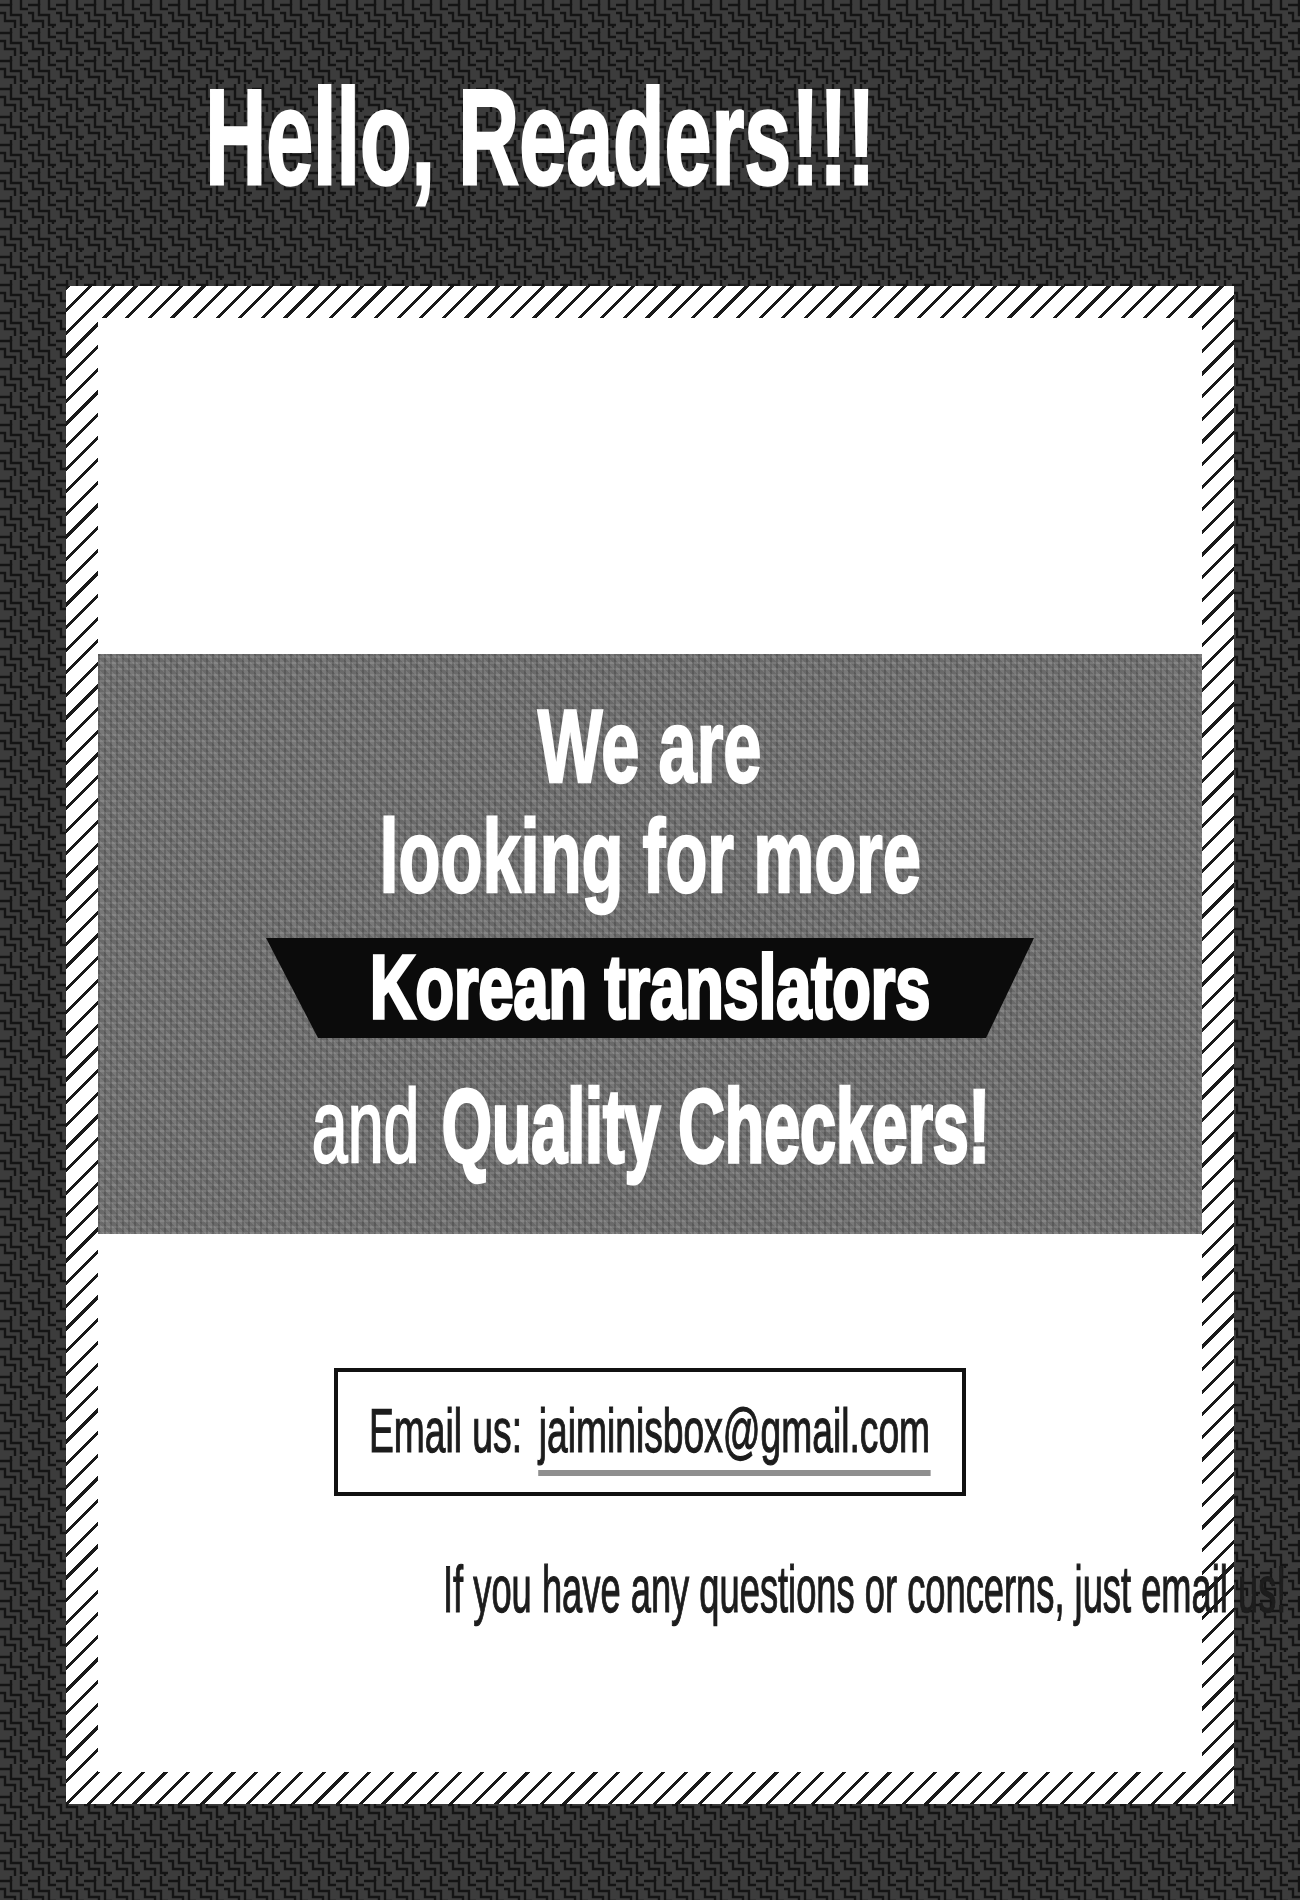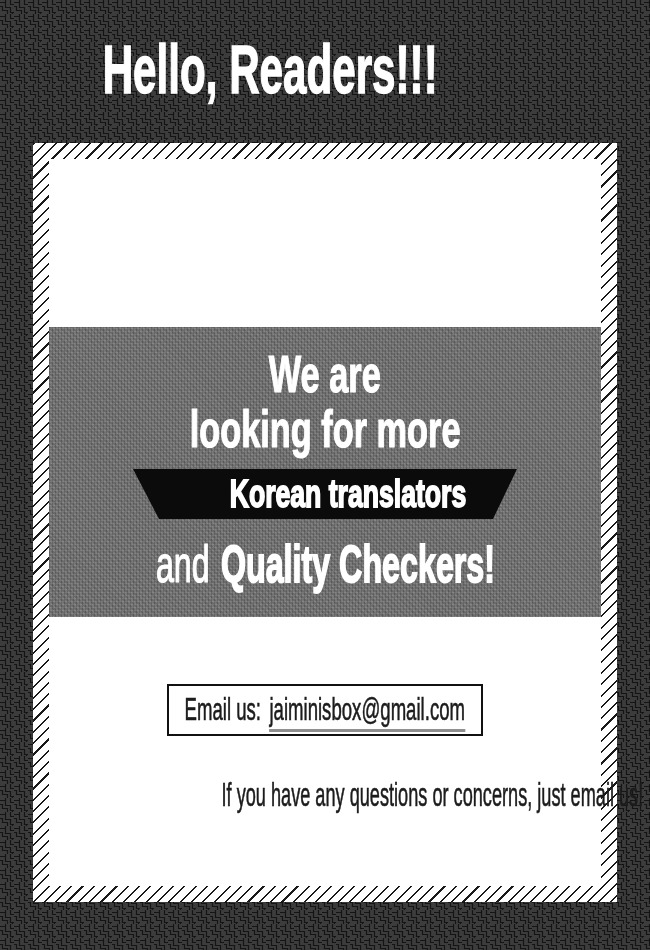--- a/index.html
+++ b/index.html
@@ -34,33 +34,33 @@
       repeating-linear-gradient(45deg,rgba(0,0,0,.12) 0 2px,rgba(0,0,0,0) 2px 4px);
     color:#ffffff;text-align:center;
   }
   .band-line{font-size:52px;line-height:55px;height:55px;font-weight:700;-webkit-text-stroke:1.2px #ffffff;}
   .band-line>span{display:inline-block;transform:scaleX(.66);transform-origin:50% 50%;white-space:nowrap;}
 
   .highlight-ribbon{
     width:384px;height:50px;margin:12px auto 0;
     background:#0b0b0b;
     clip-path:polygon(0 0,100% 0,calc(100% - 24px) 100%,26px 100%);
-    display:flex;align-items:center;justify-content:flex-end;
-    font-size:38px;font-weight:700;color:#ffffff;-webkit-text-stroke:1.8px #ffffff;
+    display:flex;align-items:center;justify-content:center;
+    font-size:45px;font-weight:700;color:#ffffff;-webkit-text-stroke:1.8px #ffffff;
   }
   .highlight-ribbon>span{display:inline-block;transform:scaleX(.70);transform-origin:50% 50%;white-space:nowrap;}
 
   .band-line-3{margin-top:18px;font-size:52px;line-height:55px;height:55px;-webkit-text-stroke:1.2px #ffffff;}
   .band-line-3>.wrap{display:inline-block;transform:scaleX(.62);transform-origin:50% 50%;white-space:nowrap;}
   .band-line-3 .prefix{font-weight:400;margin-right:18px;}
   .band-line-3 .emph{font-weight:700;-webkit-text-stroke:1.8px #ffffff;}
 
   .email-box{
     position:absolute;top:525px;left:50%;transform:translateX(-50%);
-    width:316px;height:52px;box-sizing:border-box;
+    width:316px;height:64px;box-sizing:border-box;
     border:2px solid #111111;background:#ffffff;
     display:flex;align-items:center;justify-content:center;
     font-size:31px;color:#1c1c1c;-webkit-text-stroke:.6px #1c1c1c;
   }
   .email-box .wrap{display:inline-block;transform:scaleX(.60);transform-origin:50% 50%;white-space:nowrap;}
   .email-label{margin-right:14px;}
   .email-address{color:#1c1c1c;text-decoration:none;border-bottom:3px solid #8f8f8f;padding-bottom:2px;}
 
   .footnote{
     position:absolute;top:618px;left:0;width:100%;text-align:right;

